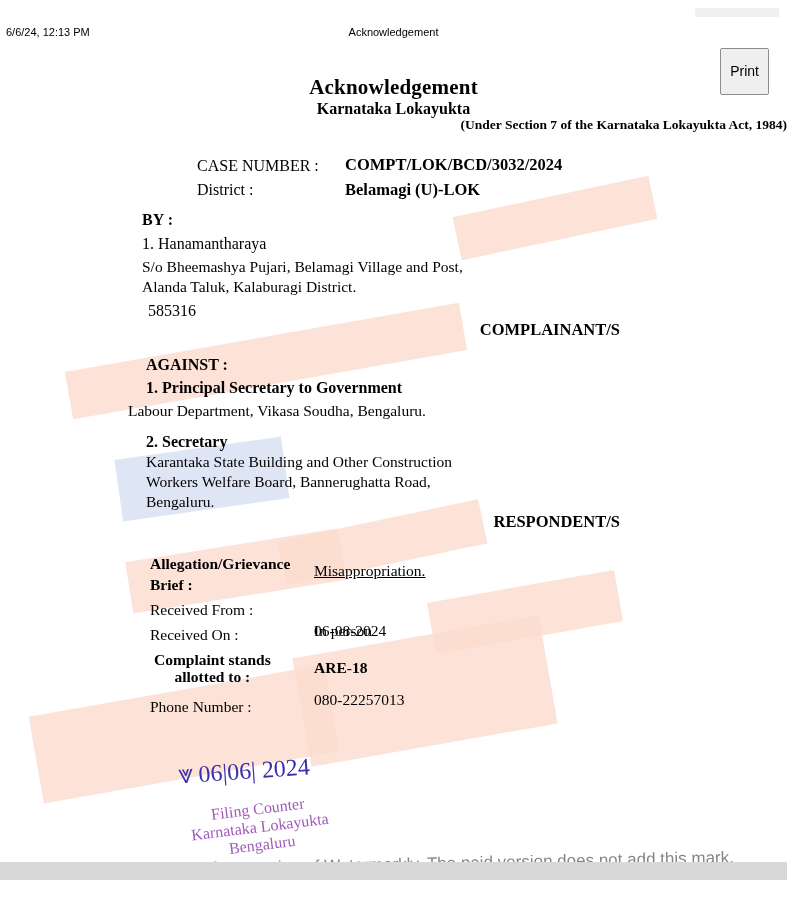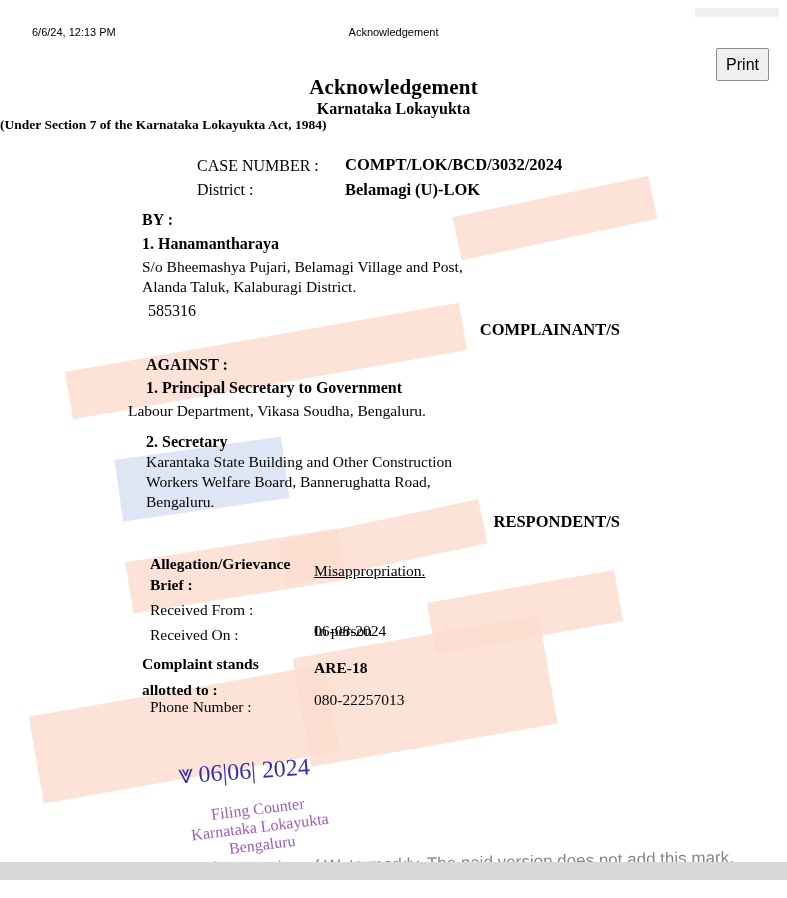--- a/index.html
+++ b/index.html
@@ -24,21 +24,20 @@
     height: 52px;
     background: #ffffff;
   }
   .print-header .date {
     position: absolute;
     left: 6px;
     top: 26px;
     font-family: "Liberation Sans", sans-serif;
     font-size: 11px;
     color: #000;
-    margin-left: 26px;
   }
   .print-header .doc-title {
     position: absolute;
     left: 0; right: 0;
     top: 26px;
     text-align: center;
     font-family: "Liberation Sans", sans-serif;
     font-size: 11px;
     color: #000;
   }
@@ -49,22 +48,22 @@
     width: 84px;
     height: 9px;
     background: #f0f0f0;
     border-radius: 1px;
   }
   .print-button {
     position: absolute;
     right: 18px;
     top: 48px;
     font-family: "Liberation Sans", sans-serif;
-    font-size: 16px;
-    padding: 8px 9px;
+    font-size: 14px;
+    padding: 15px 9px;
     background: #efefef;
     border: 1px solid #8c8c8c;
     border-radius: 2px;
     color: #000;
     cursor: pointer;
     line-height: 15px;
   }
 
   
   .sheet {
@@ -108,21 +107,21 @@
     left: 0; right: 0;
     top: 100px;
     text-align: center;
     font-size: 16px;
     font-weight: bold;
   }
   .title-act {
     position: absolute;
     left: 0; right: 0;
     top: 117px;
-    text-align: left;
+    text-align: right;
     font-size: 13.5px;
     font-weight: bold;
   }
 
   
   .row-label {
     position: absolute;
     font-size: 16px;
   }
   .row-value {
@@ -133,39 +132,39 @@
 
   .lbl-case   { left: 197px; top: 157px; }
   .val-case   { left: 345px; top: 155px; }
   .lbl-dist   { left: 197px; top: 181px; }
   .val-dist   { left: 345px; top: 180px; }
 
   
   .blk { position: absolute; font-size: 15.5px; line-height: 20px; }
 
   .by-label       { left: 142px; top: 210px; font-size: 16px; font-weight: bold; }
-  .party1-name    { left: 142px; top: 234px; font-size: 16px; font-weight: bold; }
+  .party1-name    { left: 142px; top: 234px; font-size: 16px; font-weight: normal; }
   .party1-addr    { left: 142px; top: 257px; }
   .party1-pin     { left: 148px; top: 301px; font-size: 16px; }
   .complainant    { right: 167px; top: 320px; font-size: 16.5px; font-weight: bold; }
 
   .against-label  { left: 146px; top: 355px; font-size: 16px; font-weight: bold; }
   .resp1-name     { left: 146px; top: 378px; font-size: 16px; font-weight: bold; }
   .resp1-addr     { left: 128px; top: 401px; }
   .resp2-name     { left: 146px; top: 432px; font-size: 16px; font-weight: bold; }
   .resp2-addr     { left: 146px; top: 452px; font-family: Liberation Serif, serif; }
   .respondents    { right: 167px; top: 512px; font-size: 16.5px; font-weight: bold; }
 
   .alleg-label    { left: 150px; top: 553px; font-size: 15.5px; font-weight: bold; line-height: 21px; }
   .alleg-value    { left: 314px; top: 561px; font-size: 15.5px; text-decoration: underline; }
   .recvfrom-label { left: 150px; top: 600px; font-size: 15.5px; }
   .recvfrom-value { left: 314px; top: 598px; font-size: 15.5px; margin-top: 23px; }
   .recvon-label   { left: 150px; top: 625px; font-size: 15.5px; }
   .recvon-value   { left: 314px; top: 621px; font-size: 15.5px; }
-  .allot-label    { left: 142px; top: 651px; font-size: 15.5px; font-weight: bold; line-height: 26px; }
+  .allot-label    { left: 154px; top: 651px; font-size: 15.5px; font-weight: bold; line-height: 17px; text-align: center; }
   .allot-value    { left: 314px; top: 658px; font-size: 15.5px; font-weight: bold; }
   .phone-label    { left: 150px; top: 697px; font-size: 15.5px; }
   .phone-value    { left: 314px; top: 690px; font-size: 15.5px; }
 
   
   .sig {
     position: absolute;
     left: 178px;
     top: 755px;
     color: #3b2ea8;

